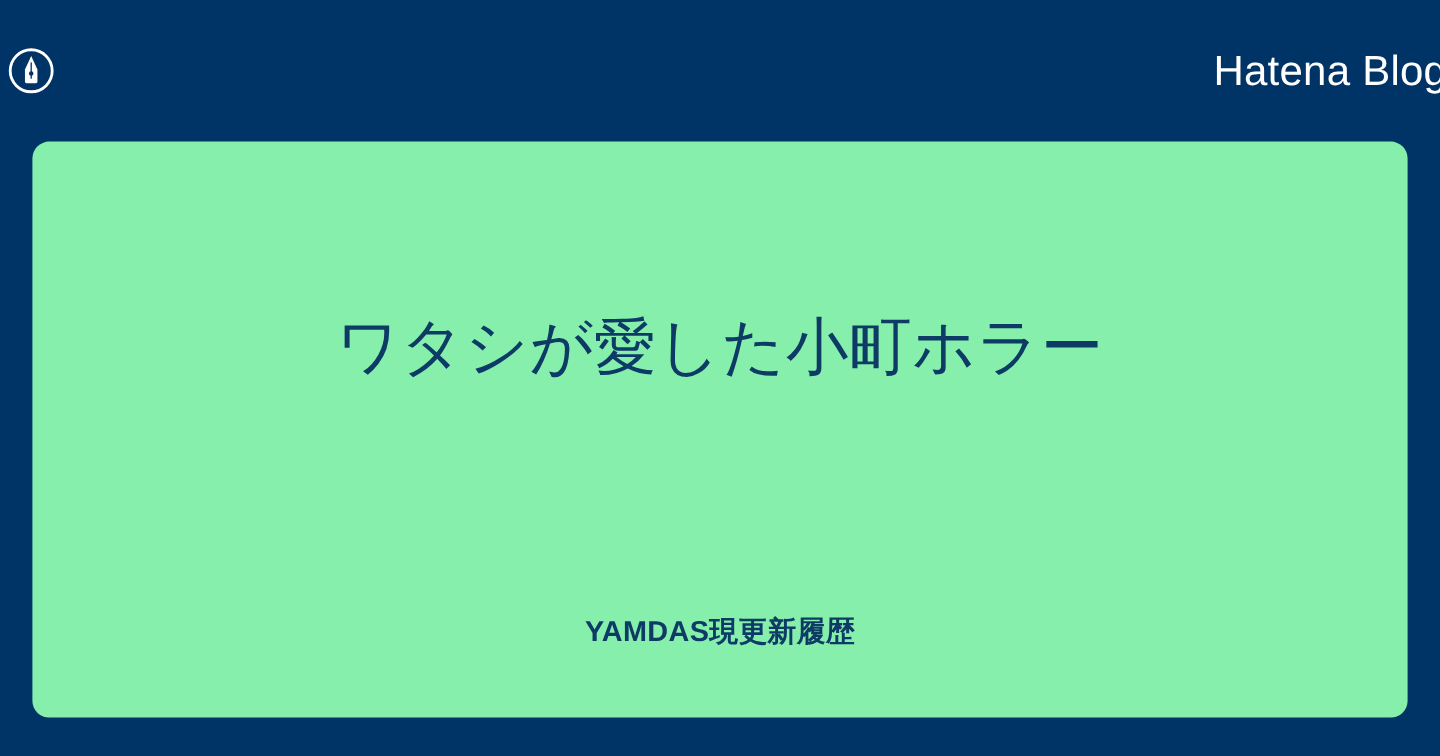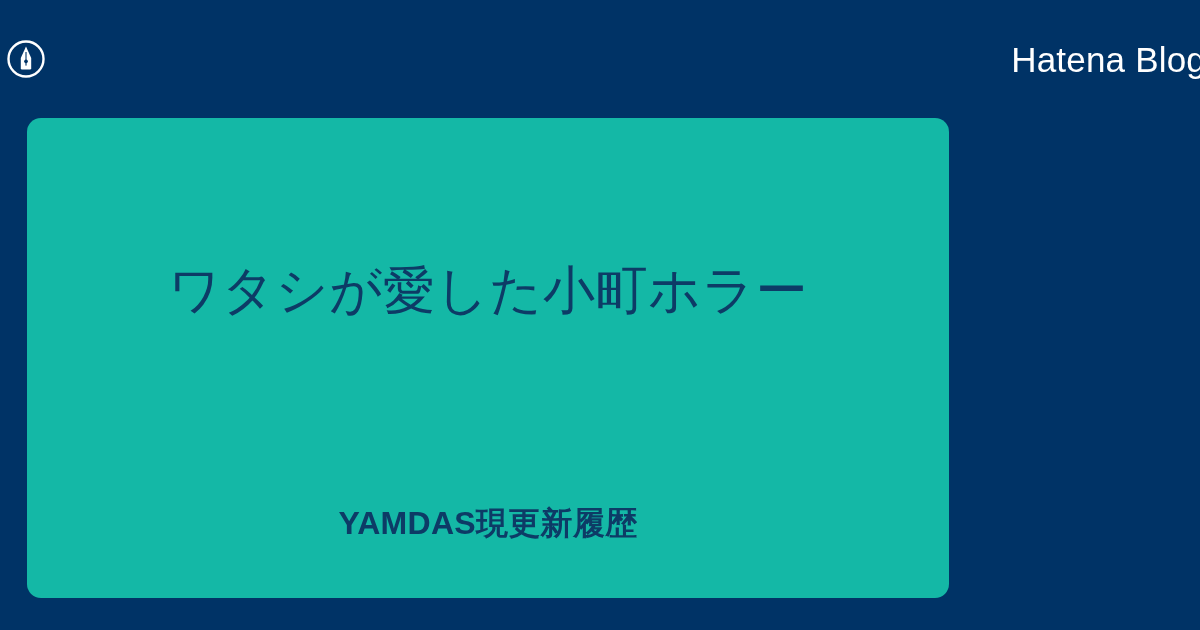--- a/index.html
+++ b/index.html
@@ -53,23 +53,23 @@
     font-weight: 400;
     letter-spacing: 0.2px;
     white-space: nowrap;
   }
 
   
   .content-card {
     position: absolute;
     left: 27px;
     top: 118px;
-    width: 922px;
+    width: 1146px;
     height: 480px;
-    background: #14b8a6;
+    background: #86efac;
     border-radius: 14px;
     box-sizing: border-box;
     display: flex;
     flex-direction: column;
     align-items: center;
     justify-content: flex-start;
   }
 
   
   .entry-title {
@@ -97,21 +97,21 @@
   .blog-title {
     position: absolute;
     left: 0;
     right: 0;
     bottom: 56px;
     margin: 0;
     padding: 0 60px;
     box-sizing: border-box;
     text-align: center;
     color: #0d3b66;
-    font-size: 32px;
+    font-size: 24px;
     line-height: 1.2;
     font-weight: 700;
     letter-spacing: 0.3px;
     white-space: nowrap;
   }
 </style>
 </head>
 <body>
 
 <div class="ogp-canvas">

